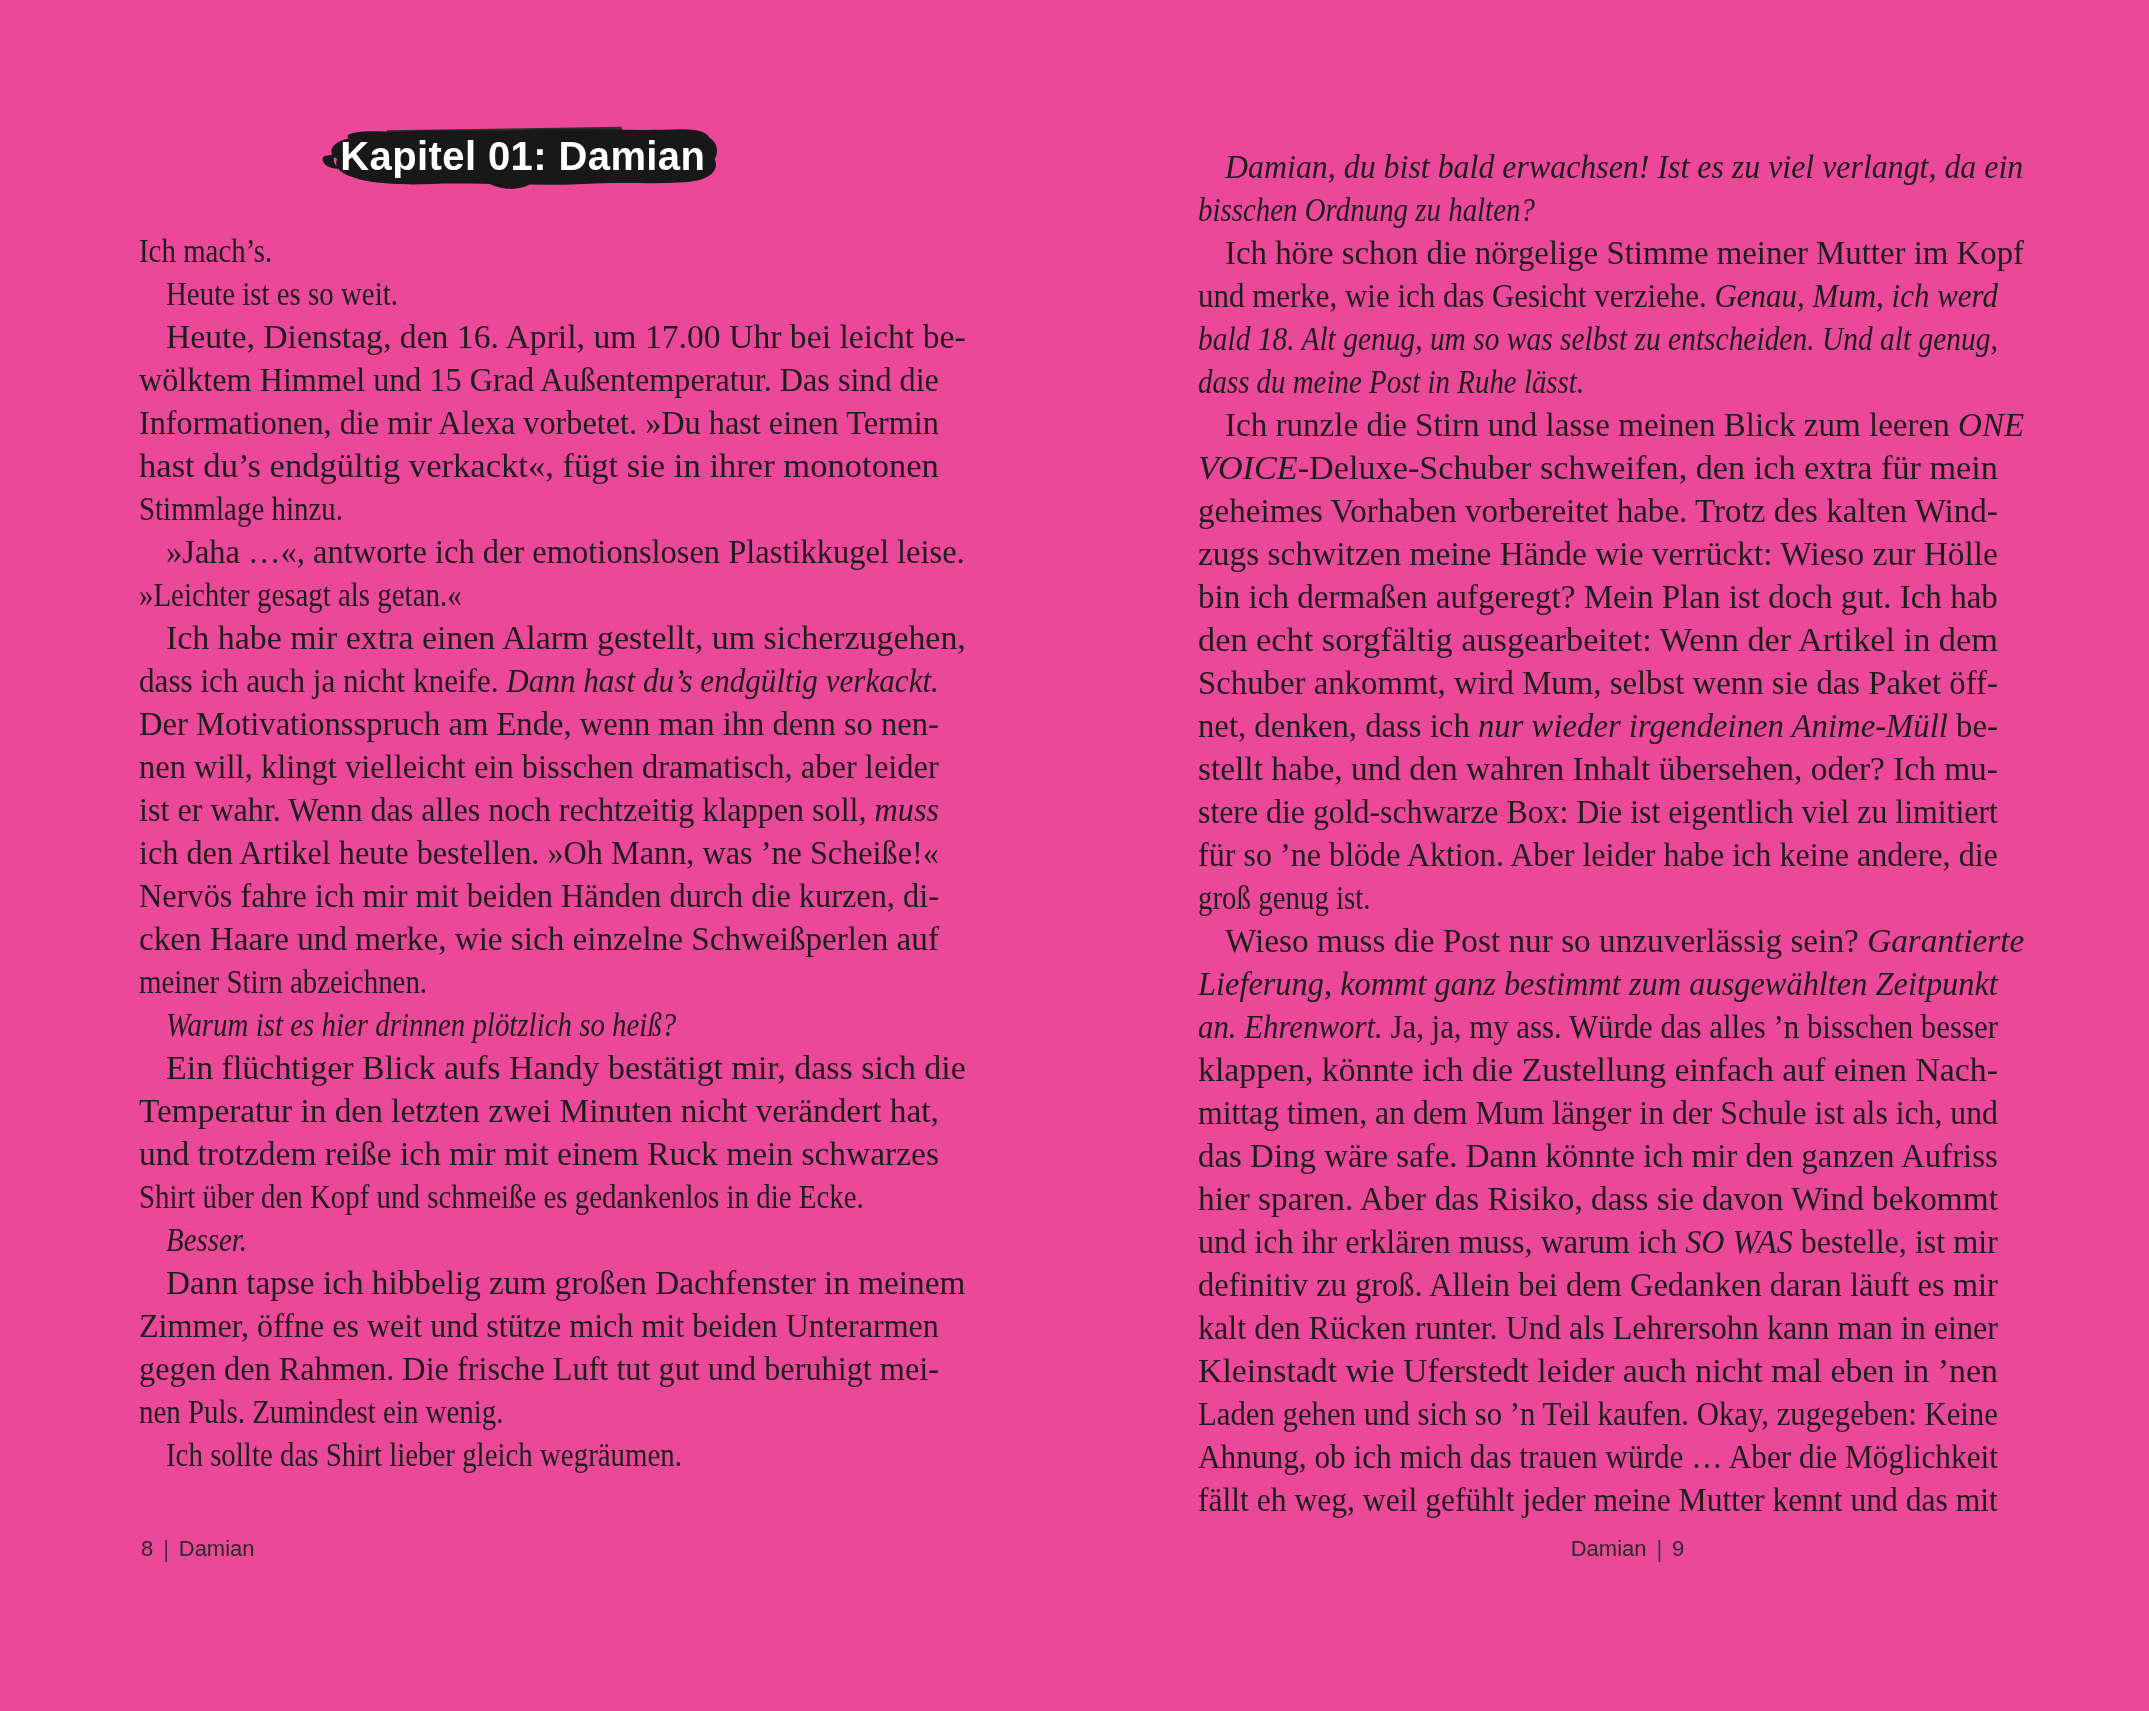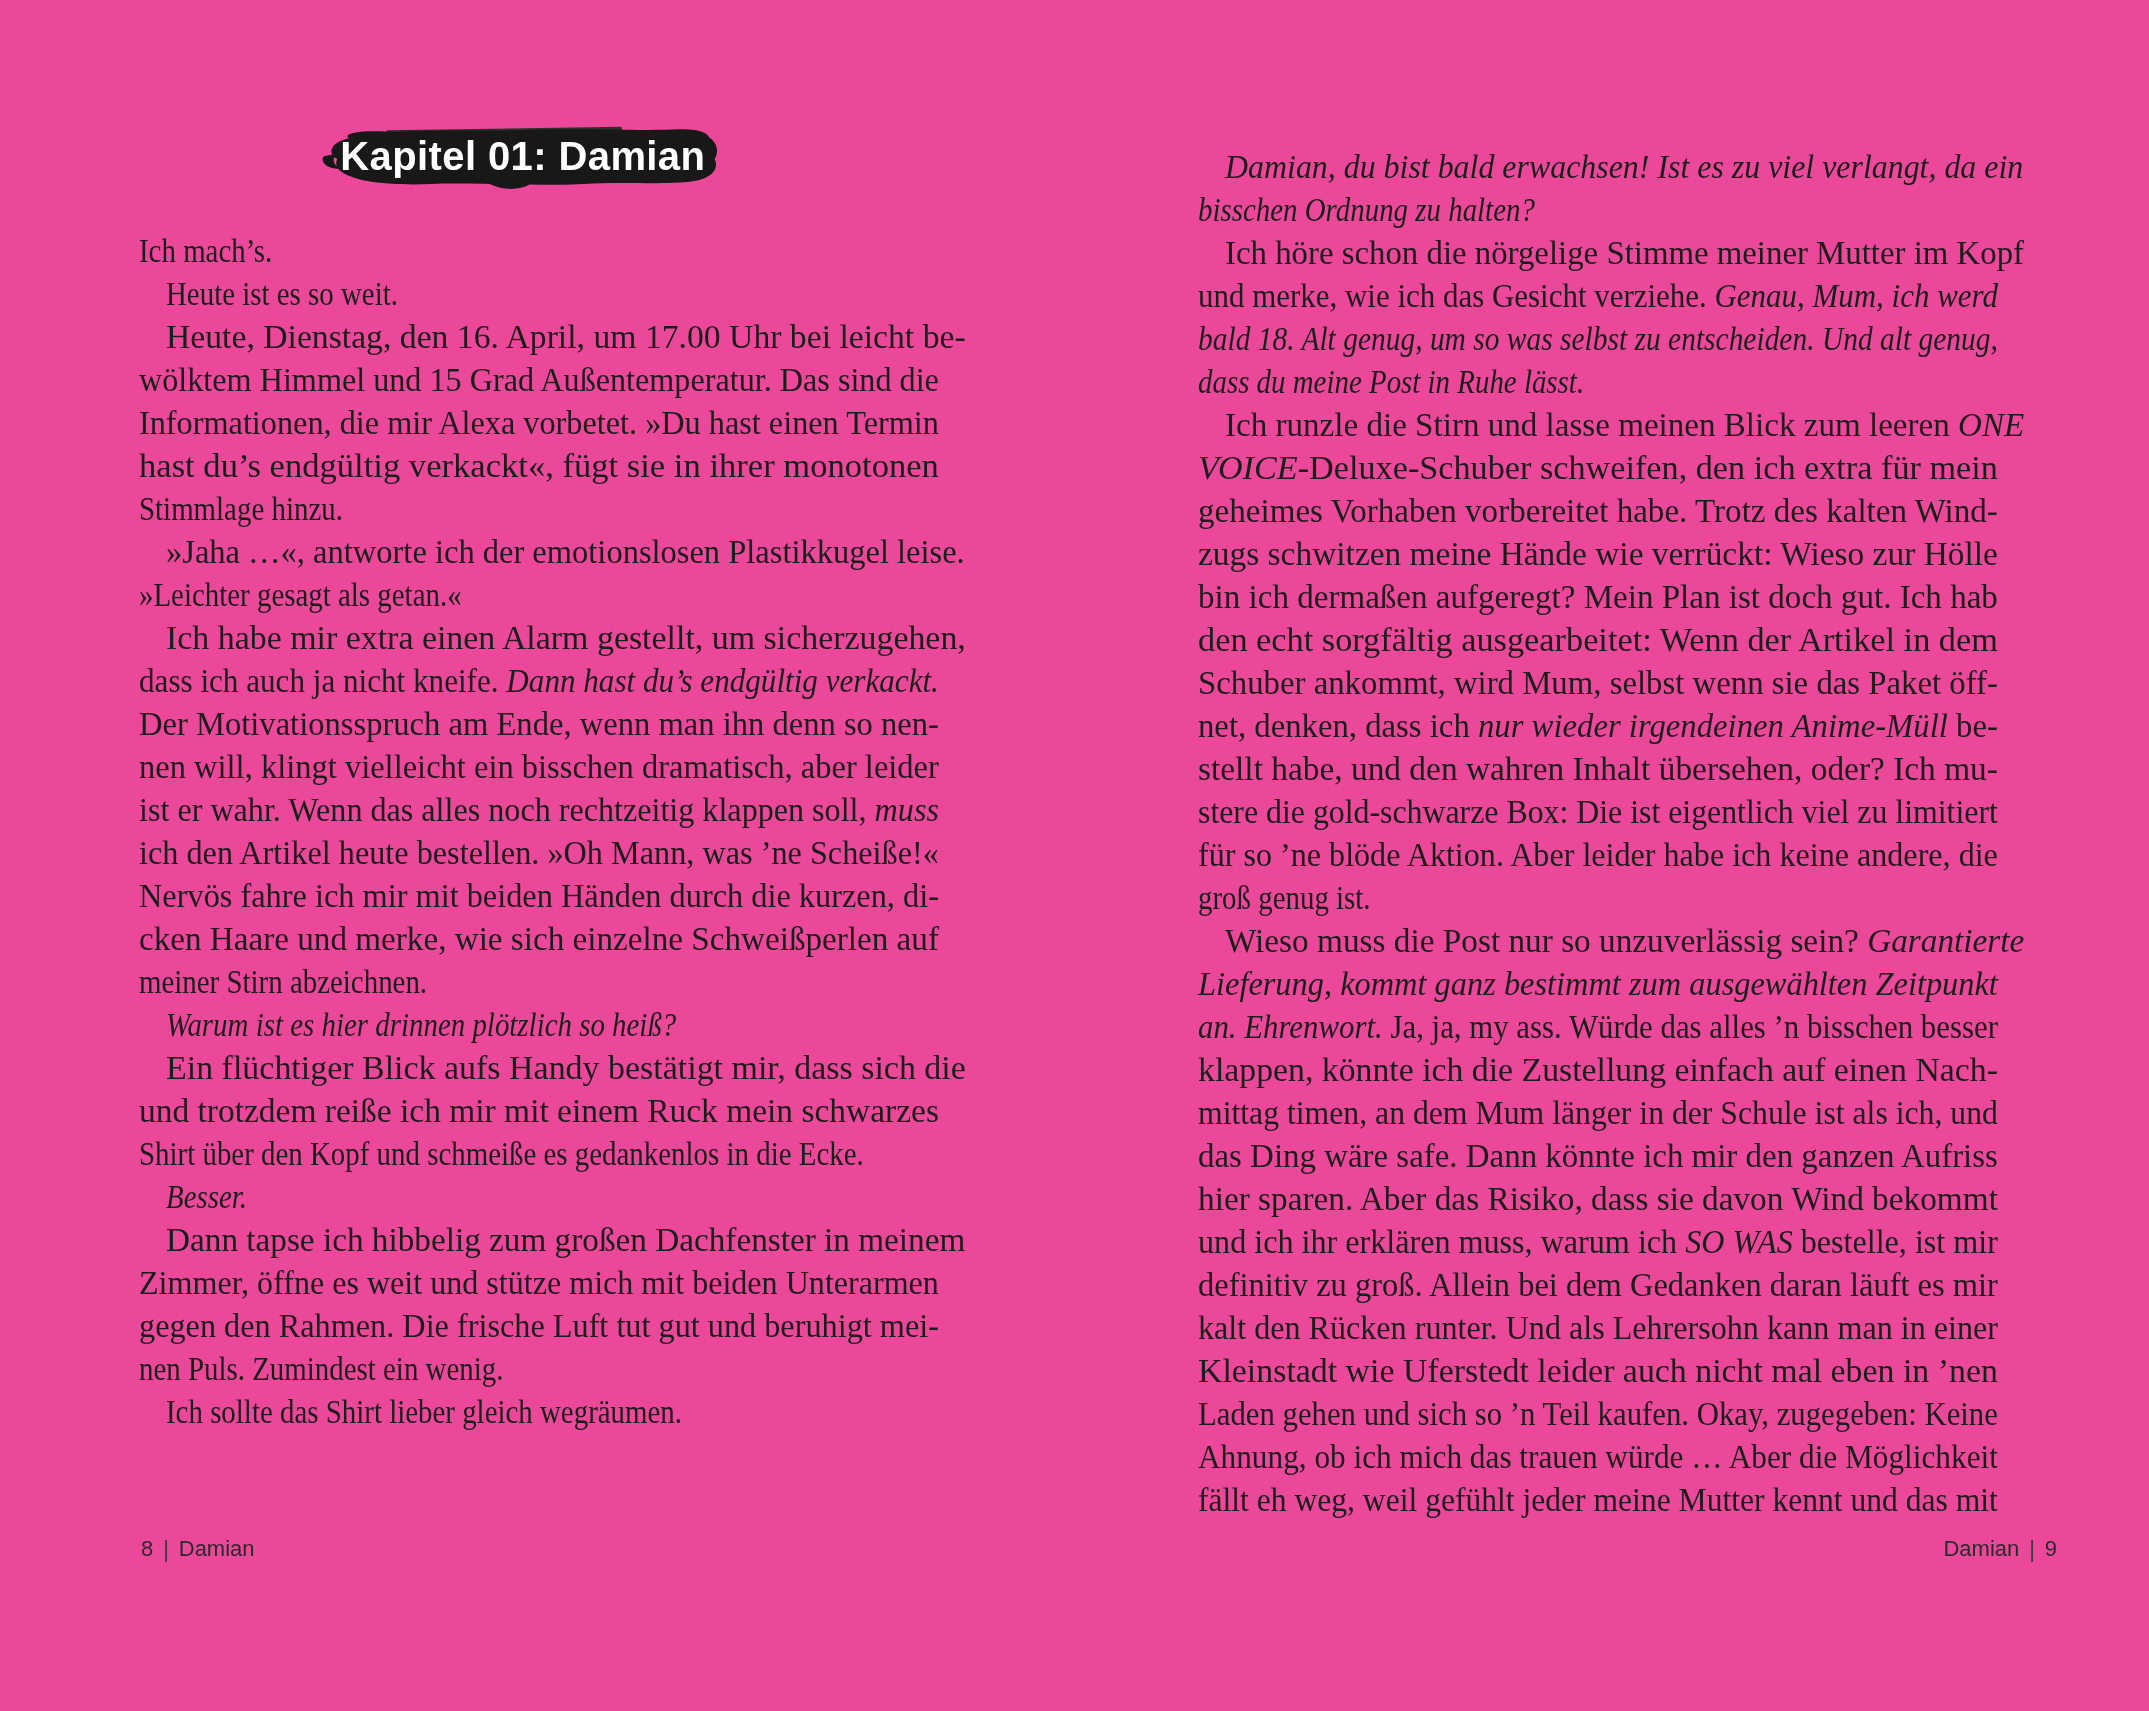--- a/index.html
+++ b/index.html
@@ -19,21 +19,21 @@
   .banner .title{
     position:absolute;left:9px;right:5.4px;top:50%;transform:translateY(-54%);
     text-align:center;color:#ffffff;font-family:"Liberation Sans","DejaVu Sans",sans-serif;
     font-weight:bold;font-size:40px;letter-spacing:0.4px;
   }
   .footer{
     position:absolute;top:1533px;height:39px;line-height:32px;
     font-family:Liberation Sans, sans-serif;font-size:22px;color:#2a2a2a;
   }
   #footer-left{left:141px;}
-  #footer-right{left:1256px;width:801px;text-align:right;}
+  #footer-right{left:1227px;width:801px;text-align:center;}
   .footer .bar{display:inline-block;margin:0 9.9px;transform:scaleY(1.12);transform-origin:center;color:#3a3a3a;}
 </style>
 </head>
 <body>
 
 <div class="canvas">
 
   <div class="banner">
     <svg viewBox="0 0 444 76" preserveAspectRatio="none">
       <path d="M72 7 L334 3 L336 11 L74 13 Z" fill="#2e2e2e"></path>
@@ -58,20 +58,21 @@
       <div class="line"><span class="ln" style="transform: scaleX(0.9155);"><span>dass ich auch ja nicht kneife. </span><span class="it">Dann hast du’s endgültig verkackt.</span></span></div>
       <div class="line"><span class="ln" style="transform: scaleX(0.9583);"><span>Der Motivationsspruch am Ende, wenn man ihn denn so nen-</span></span></div>
       <div class="line"><span class="ln" style="transform: scaleX(0.9562);"><span>nen will, klingt vielleicht ein bisschen dramatisch, aber leider</span></span></div>
       <div class="line"><span class="ln" style="transform: scaleX(0.945);"><span>ist er wahr. Wenn das alles noch rechtzeitig klappen soll, </span><span class="it">muss</span></span></div>
       <div class="line"><span class="ln" style="transform: scaleX(0.9487);"><span>ich den Artikel heute bestellen. »Oh Mann, was ’ne Scheiße!«</span></span></div>
       <div class="line"><span class="ln" style="transform: scaleX(0.9509);"><span>Nervös fahre ich mir mit beiden Händen durch die kurzen, di-</span></span></div>
       <div class="line"><span class="ln" style="transform: scaleX(0.9751);"><span>cken Haare und merke, wie sich einzelne Schweißperlen auf</span></span></div>
       <div class="line end"><span class="ln" style="transform: scaleX(0.85);"><span>meiner Stirn abzeichnen.</span></span></div>
       <div class="line indent end"><span class="ln" style="transform: scaleX(0.85);"><span class="it">Warum ist es hier drinnen plötzlich so heiß?</span></span></div>
       <div class="line indent"><span class="ln" style="transform: scaleX(0.9982);"><span>Ein flüchtiger Blick aufs Handy bestätigt mir, dass sich die</span></span></div>
+      <div class="line"><span class="ln" style="transform: scaleX(0.9801);"><span>Temperatur in den letzten zwei Minuten nicht verändert hat,</span></span></div>
       <div class="line"><span class="ln" style="transform: scaleX(0.984);"><span>und trotzdem reiße ich mir mit einem Ruck mein schwarzes</span></span></div>
       <div class="line end"><span class="ln" style="transform: scaleX(0.85);"><span>Shirt über den Kopf und schmeiße es gedankenlos in die Ecke.</span></span></div>
       <div class="line indent end"><span class="ln" style="transform: scaleX(0.85);"><span class="it">Besser.</span></span></div>
       <div class="line indent"><span class="ln" style="transform: scaleX(0.9776);"><span>Dann tapse ich hibbelig zum großen Dachfenster in meinem</span></span></div>
       <div class="line"><span class="ln" style="transform: scaleX(0.9435);"><span>Zimmer, öffne es weit und stütze mich mit beiden Unterarmen</span></span></div>
       <div class="line"><span class="ln" style="transform: scaleX(0.9487);"><span>gegen den Rahmen. Die frische Luft tut gut und beruhigt mei-</span></span></div>
       <div class="line end"><span class="ln" style="transform: scaleX(0.85);"><span>nen Puls. Zumindest ein wenig.</span></span></div>
       <div class="line indent end"><span class="ln" style="transform: scaleX(0.85);"><span>Ich sollte das Shirt lieber gleich wegräumen.</span></span></div>
     </div>
 

